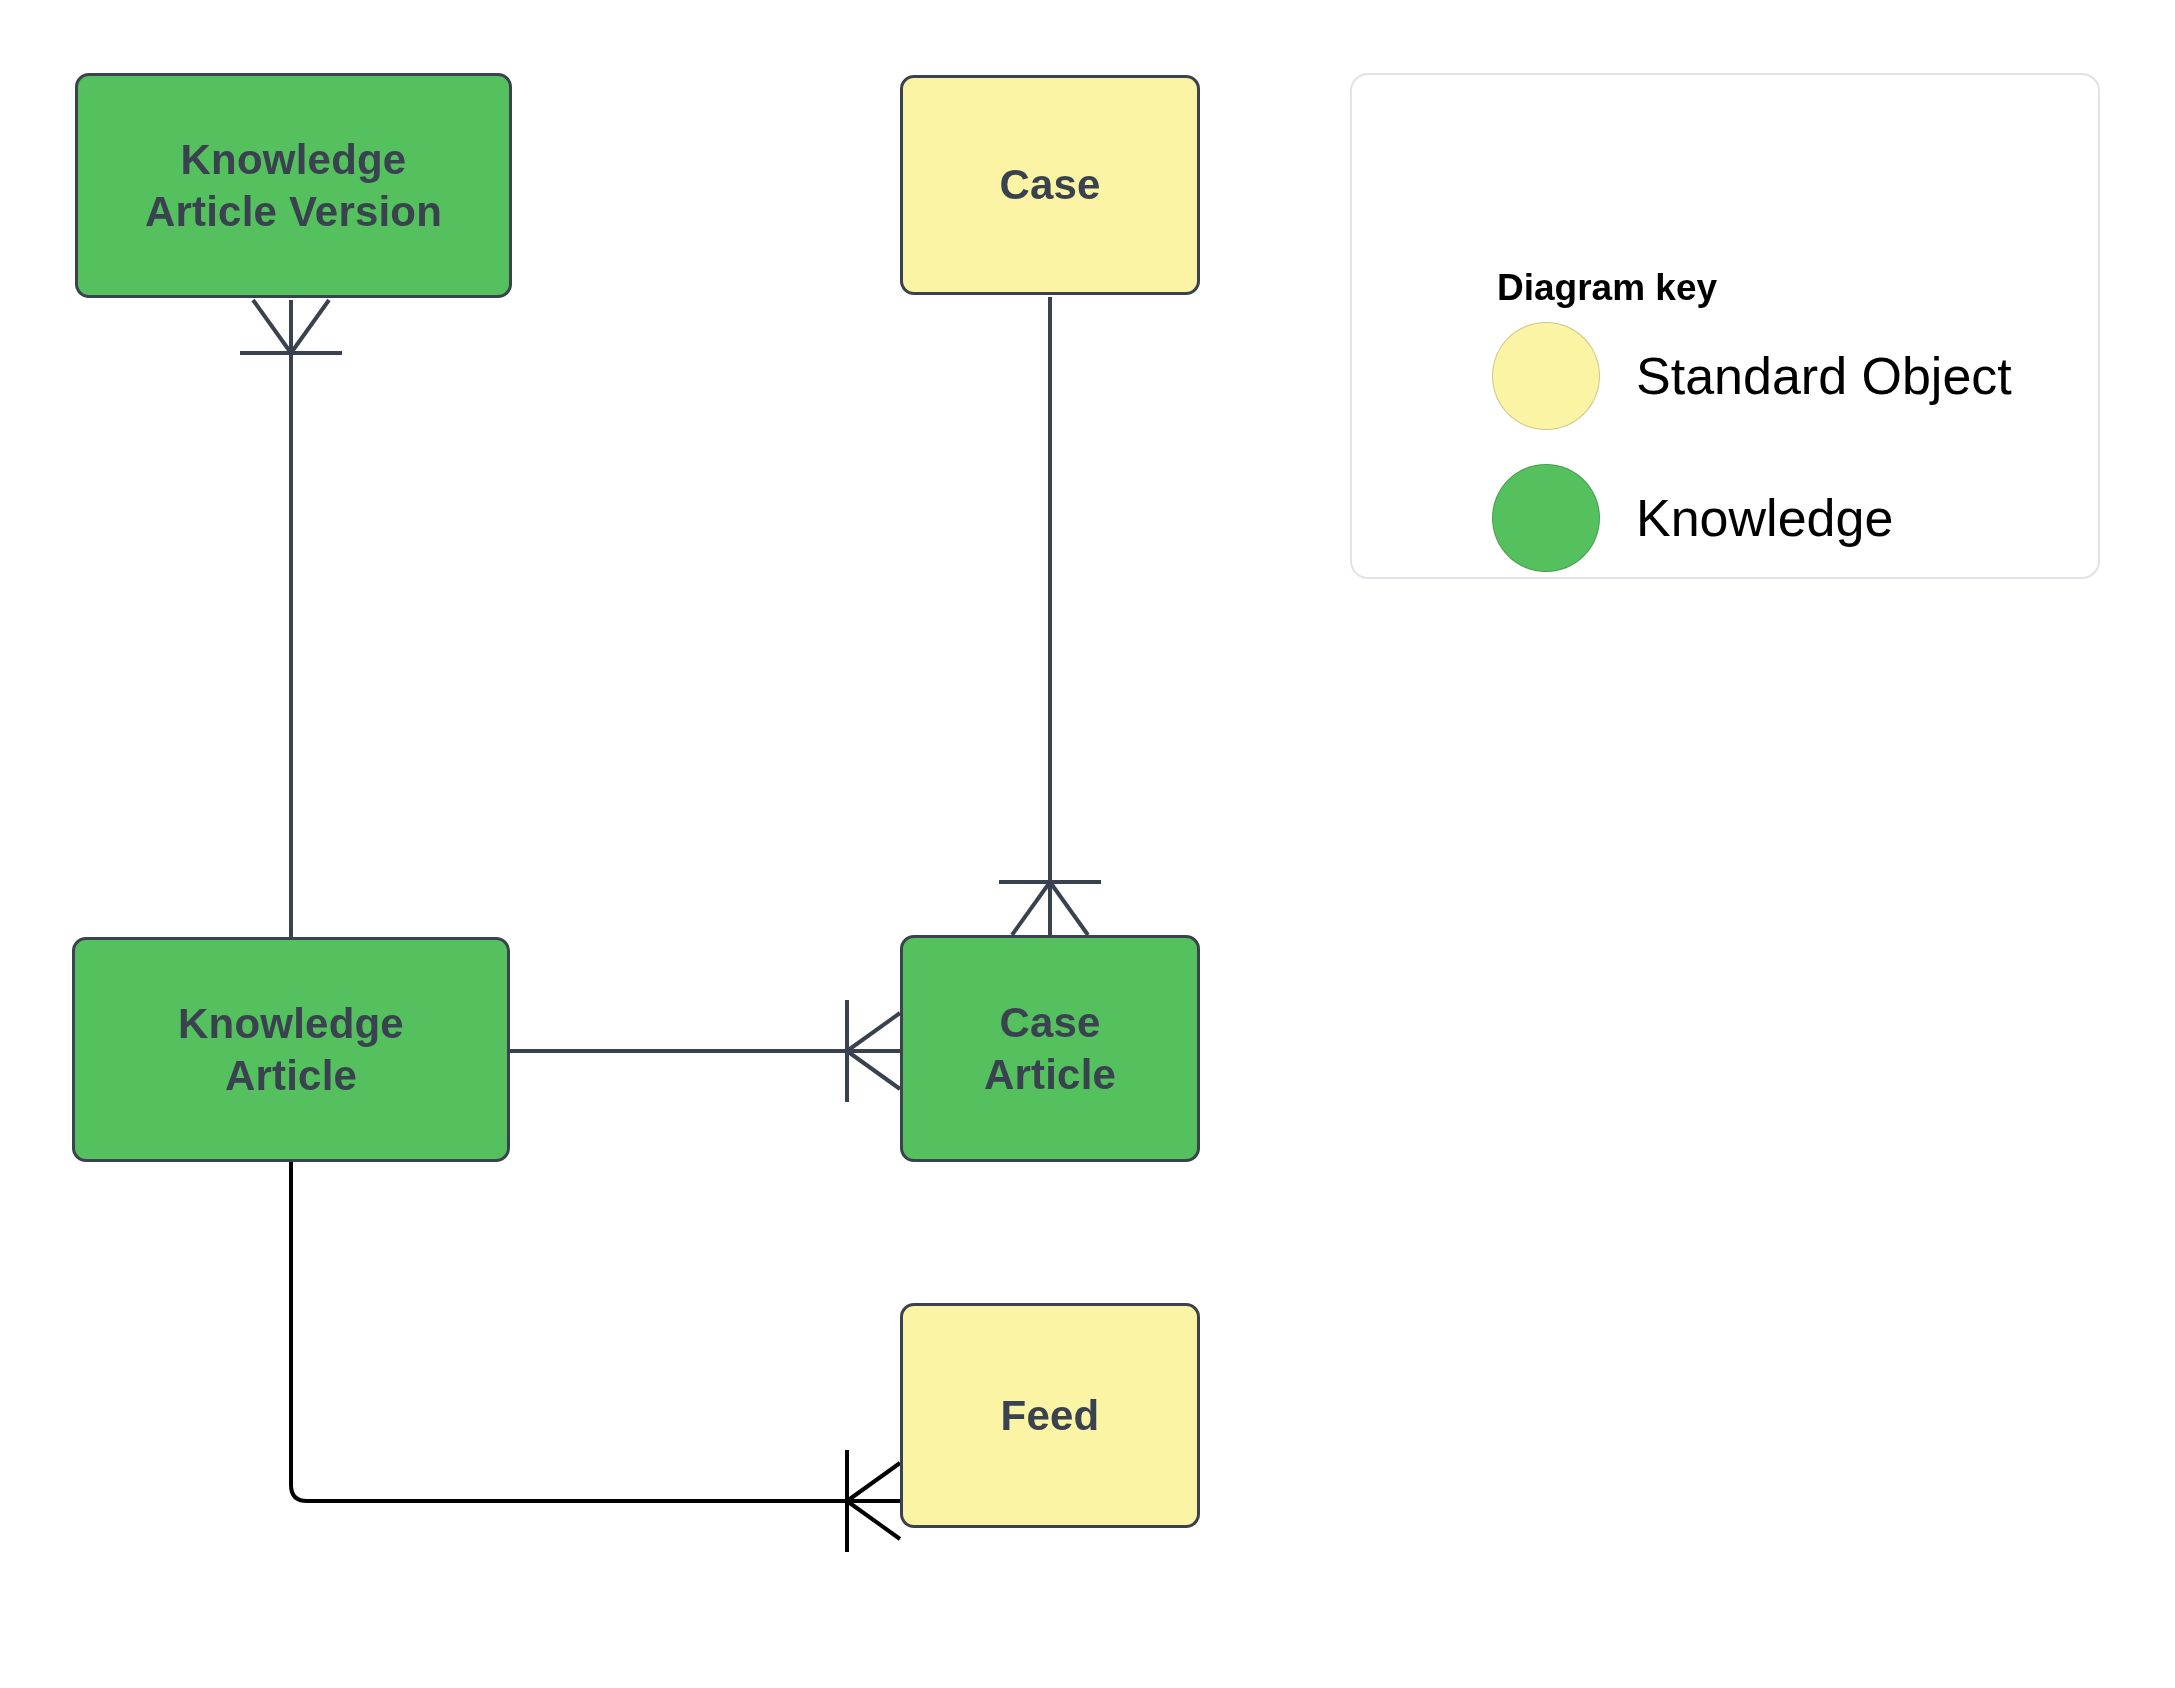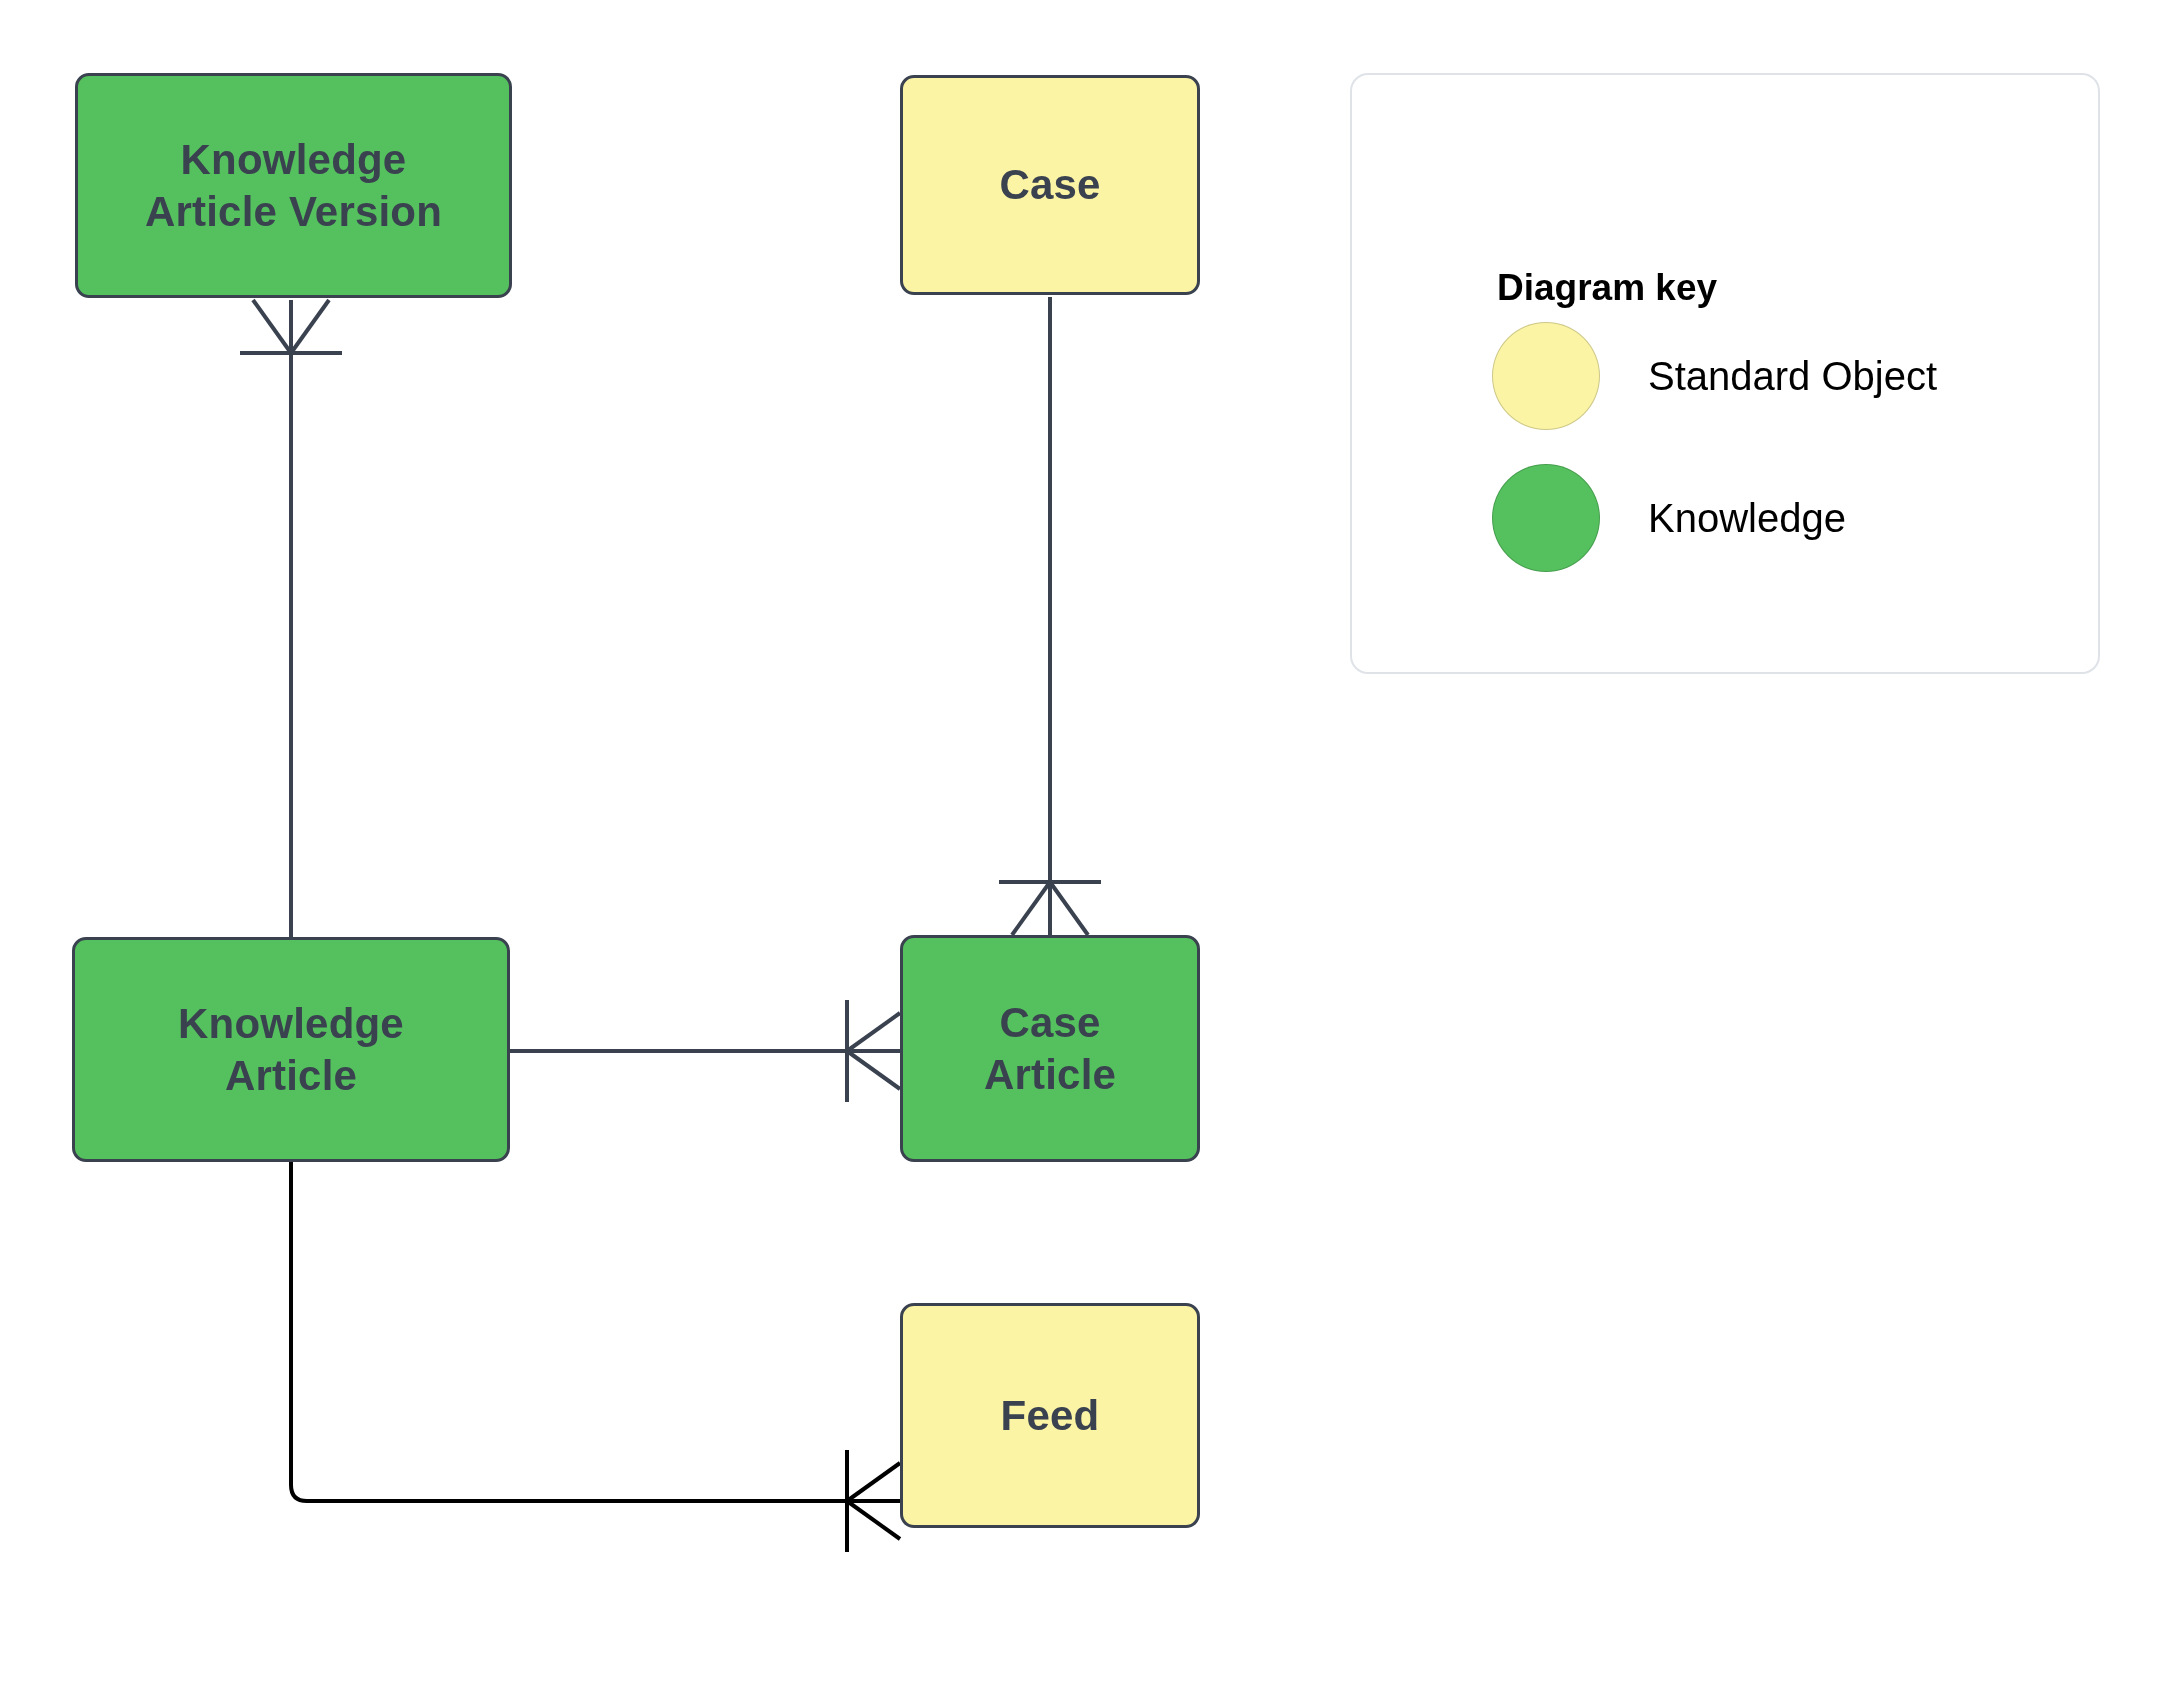--- a/index.html
+++ b/index.html
@@ -44,21 +44,21 @@
   #node-ka           { left: 72px;  top: 937px;  width: 438px; height: 225px; }
   #node-casearticle  { left: 900px; top: 935px;  width: 300px; height: 227px; }
   #node-feed         { left: 900px; top: 1303px; width: 300px; height: 225px; }
 
   
   #legend {
     position: absolute;
     left: 1350px;
     top: 73px;
     width: 750px;
-    height: 601px;
+    height: 506px;
     box-sizing: border-box;
     background: #ffffff;
     border: 2px solid #dfe3e8;
     border-radius: 18px;
   }
   #legend-title {
     position: absolute;
     left: 145px;
     top: 192px;
     font-size: 37px;
@@ -76,22 +76,22 @@
   #legend-row-1 { top: 389px; }
   .legend-swatch {
     width: 108px;
     height: 108px;
     border-radius: 50%;
     box-sizing: border-box;
     border: 1px solid rgba(0,0,0,0.18);
     flex: 0 0 auto;
   }
   .legend-label {
-    margin-left: 48px;
-    font-size: 40px;
+    margin-left: 36px;
+    font-size: 52px;
     color: #000000;
     white-space: nowrap;
   }
 </style>
 </head>
 <body>
 
 <svg id="canvas" viewBox="0 0 2175 1688" xmlns="http://www.w3.org/2000/svg">
 
   <g stroke="#3a4250" stroke-width="4" fill="none" stroke-linecap="butt">

